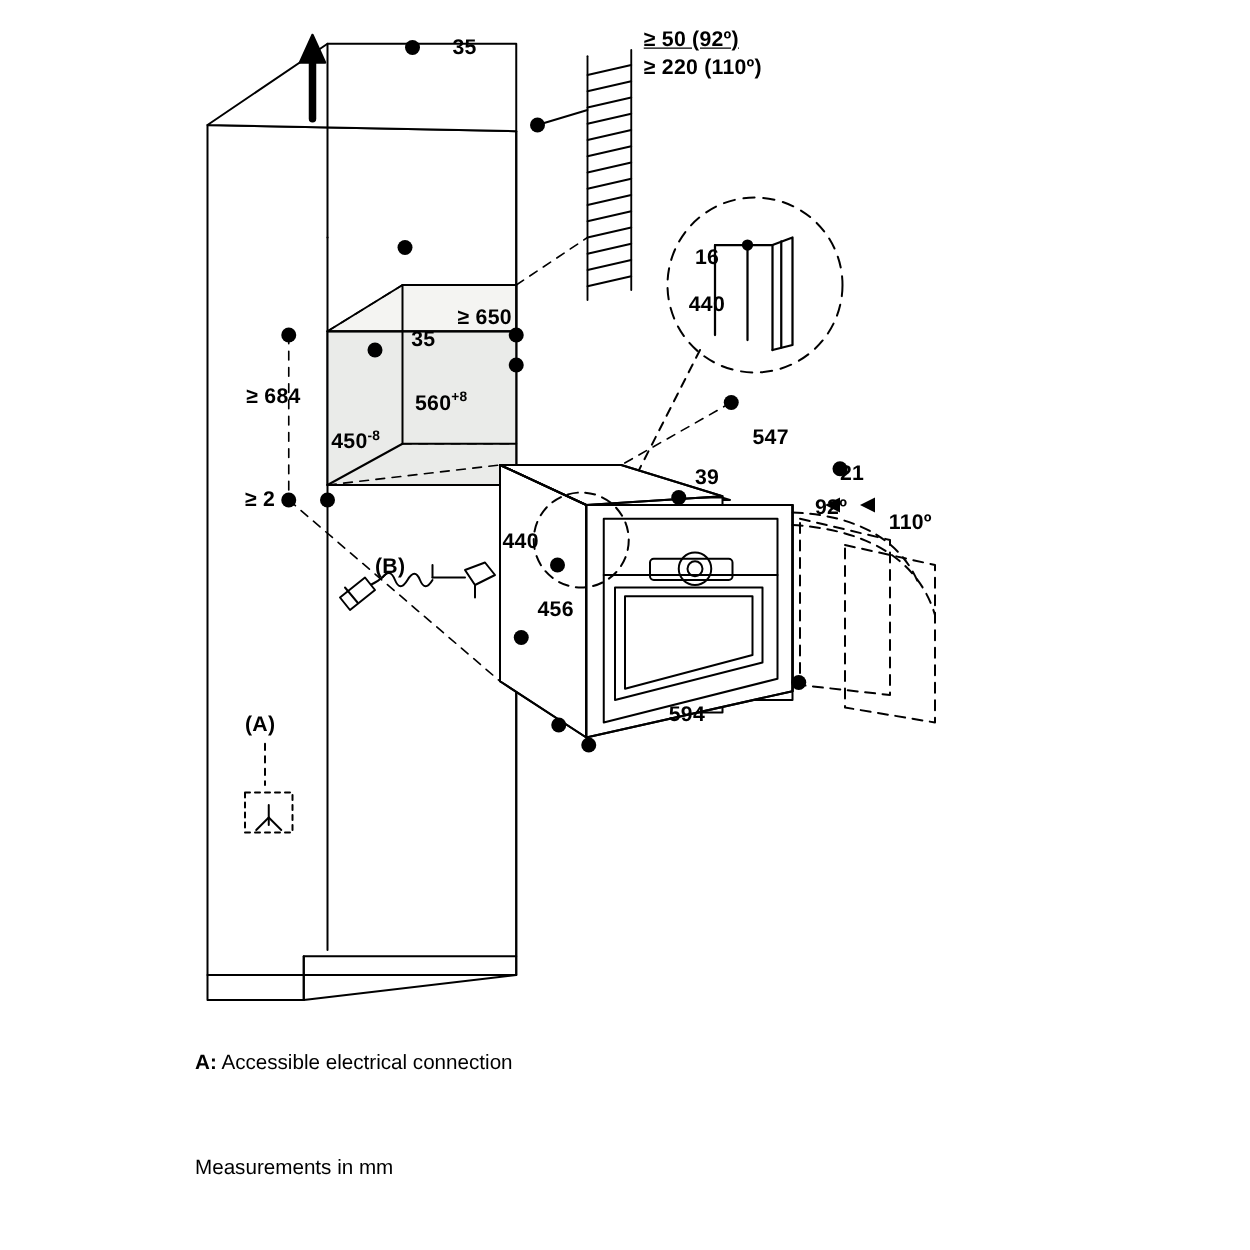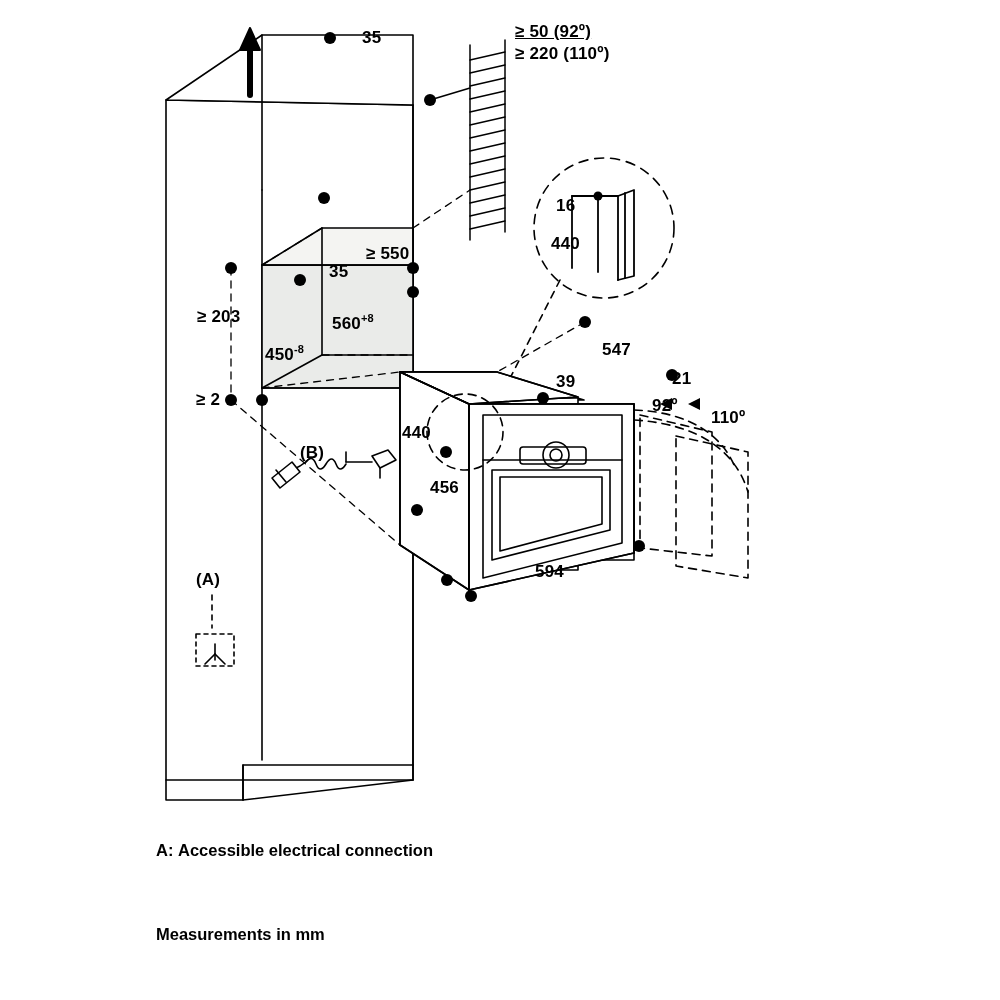--- a/index.html
+++ b/index.html
@@ -47,21 +47,21 @@
     position: absolute;
     font-family: "Liberation Sans", sans-serif;
     font-size: 16.5px;
     color: #000;
     white-space: nowrap;
   }
   .legend b {
     font-weight: 700;
   }
   .legend-note {
-    font-weight: 700;
+    font-weight: 400;
   }
 </style>
 </head>
 <body>
 
 <div id="diagram-root">
 
   <svg class="dwg" viewBox="0 0 1000 1000">
     <g fill="none" stroke="#000" stroke-width="1.6" stroke-linejoin="round" stroke-linecap="round">
 
@@ -231,23 +231,23 @@
       </g>
 
     </g>
   </svg>
 
   <div class="lbl" style="left:362px; top:28px;">35</div>
 
   <div class="lbl" style="left:515px; top:22px;text-decoration:underline;">≥ 50 (92º)</div>
   <div class="lbl" style="left:515px; top:44px;">≥ 220 (110º)</div>
 
-  <div class="lbl" style="left:366px; top:244px;">≥ 550</div>
+  <div class="lbl" style="left:366px; top:244px;">≥ 650</div>
   <div class="lbl" style="left:329px; top:262px;">35</div>
-  <div class="lbl" style="left:197px; top:307px;">≥ 203</div>
+  <div class="lbl" style="left:197px; top:307px;">≥ 684</div>
 
   <div class="lbl" style="left:300px; top:312px;margin-left:32px;">
     <span>560</span><span class="sup">+8</span>
   </div>
 
   <div class="lbl" style="left:265px; top:343px;">
     <span>450</span><span class="sup">-8</span>
   </div>
 
   <div class="lbl" style="left:196px; top:390px;">≥ 2</div>

